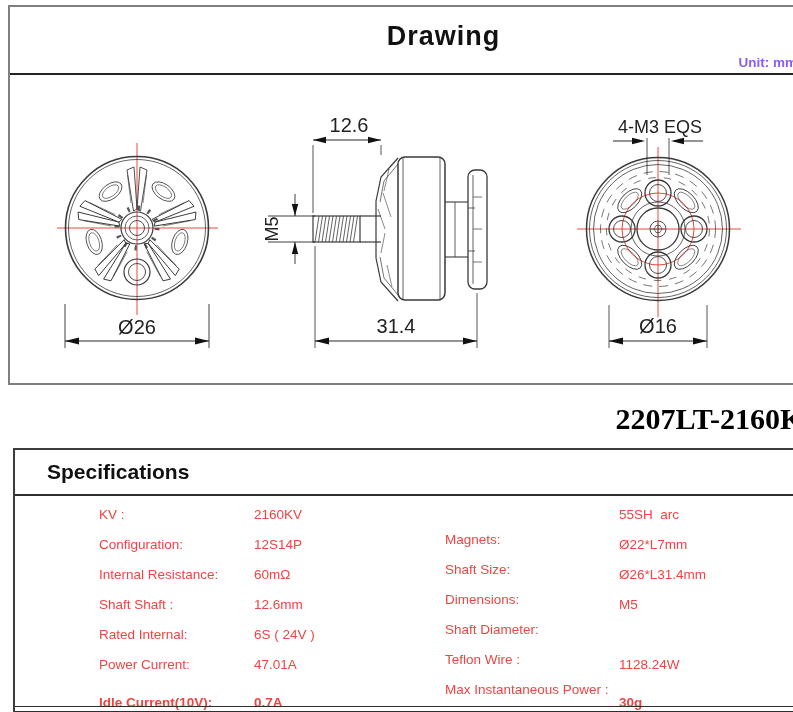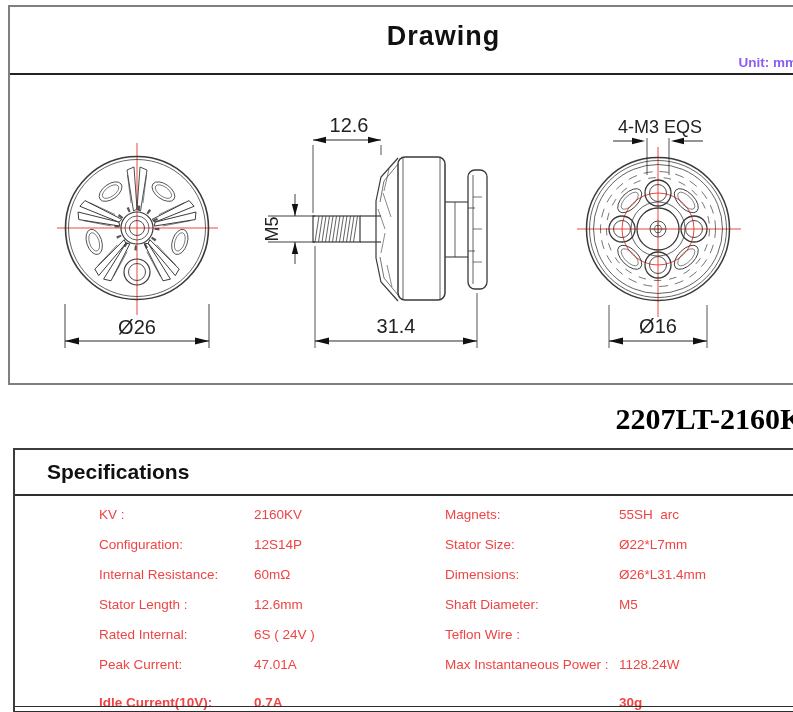--- a/index.html
+++ b/index.html
@@ -17,21 +17,21 @@
   
   #model-title{left:0;top:402px;width:100%;text-align:right;font-size:30px;font-weight:bold;color:#000;font-family:Liberation Serif, serif;}
 
   
   #specs-panel{left:13px;top:448px;width:763px;height:272px;border:2px solid #3c3c3c;background:#fff;}
   #specs-title{left:0;top:10px;width:100%;text-align:left;font-size:21px;font-weight:bold;color:#111;}
   #specs-header-line{left:0;top:44px;width:100%;height:0;border-top:2px solid #2e2e2e;}
   .spec-row{left:0;width:100%;height:30px;line-height:30px;font-size:13.5px;color:#ef4444;}
   .spec-k1{position:absolute;left:84px;}
   .spec-v1{position:absolute;left:239px;white-space:pre;}
-  .spec-k2{position:absolute;left:430px;}
+  .spec-k2{position:absolute;left:430px;margin-top:25px;}
   .spec-v2{position:absolute;left:604px;white-space:pre;}
   #specs-row-sep{left:0;top:256px;width:100%;height:0;border-top:1.5px solid #2e2e2e;}
   #specs-next-sep{left:0;top:261px;width:100%;height:0;border-top:2px solid #2e2e2e;}
 
   svg{position:absolute;overflow:visible;}
   svg text{font-family:"Liberation Sans",sans-serif;fill:#222;}
   .dimtxt{font-size:20px;}
   .dimtxt-s{font-size:18px;}
 </style>
 </head>
@@ -302,42 +302,42 @@
 
     <div class="spec-row abs" style="top:50px;">
       <span class="spec-k1">KV :</span>
       <span class="spec-v1">2160KV</span>
       <span class="spec-k2">Magnets:</span>
       <span class="spec-v2">55SH  arc</span>
     </div>
     <div class="spec-row abs" style="top:80px;">
       <span class="spec-k1">Configuration:</span>
       <span class="spec-v1">12S14P</span>
-      <span class="spec-k2">Stator Size:</span>
+      <span class="spec-k2">Shaft Size:</span>
       <span class="spec-v2">Ø22*L7mm</span>
     </div>
     <div class="spec-row abs" style="top:110px;">
       <span class="spec-k1">Internal Resistance:</span>
       <span class="spec-v1">60mΩ</span>
       <span class="spec-k2">Dimensions:</span>
       <span class="spec-v2">Ø26*L31.4mm</span>
     </div>
     <div class="spec-row abs" style="top:140px;">
-      <span class="spec-k1">Stator Length :</span>
+      <span class="spec-k1">Shaft Shaft :</span>
       <span class="spec-v1">12.6mm</span>
       <span class="spec-k2">Shaft Diameter:</span>
       <span class="spec-v2">M5</span>
     </div>
     <div class="spec-row abs" style="top:170px;">
       <span class="spec-k1">Rated Internal:</span>
       <span class="spec-v1">6S ( 24V )</span>
       <span class="spec-k2">Teflon Wire :</span>
     </div>
     <div class="spec-row abs" style="top:200px;">
-      <span class="spec-k1">Peak Current:</span>
+      <span class="spec-k1">Power Current:</span>
       <span class="spec-v1">47.01A</span>
       <span class="spec-k2">Max Instantaneous Power :</span>
       <span class="spec-v2">1128.24W</span>
     </div>
     <div class="spec-row abs" style="top:238px;font-weight:bold;">
       <span class="spec-k1">Idle Current(10V):</span>
       <span class="spec-v1">0.7A</span>
       <span class="spec-v2">30g</span>
     </div>
 

